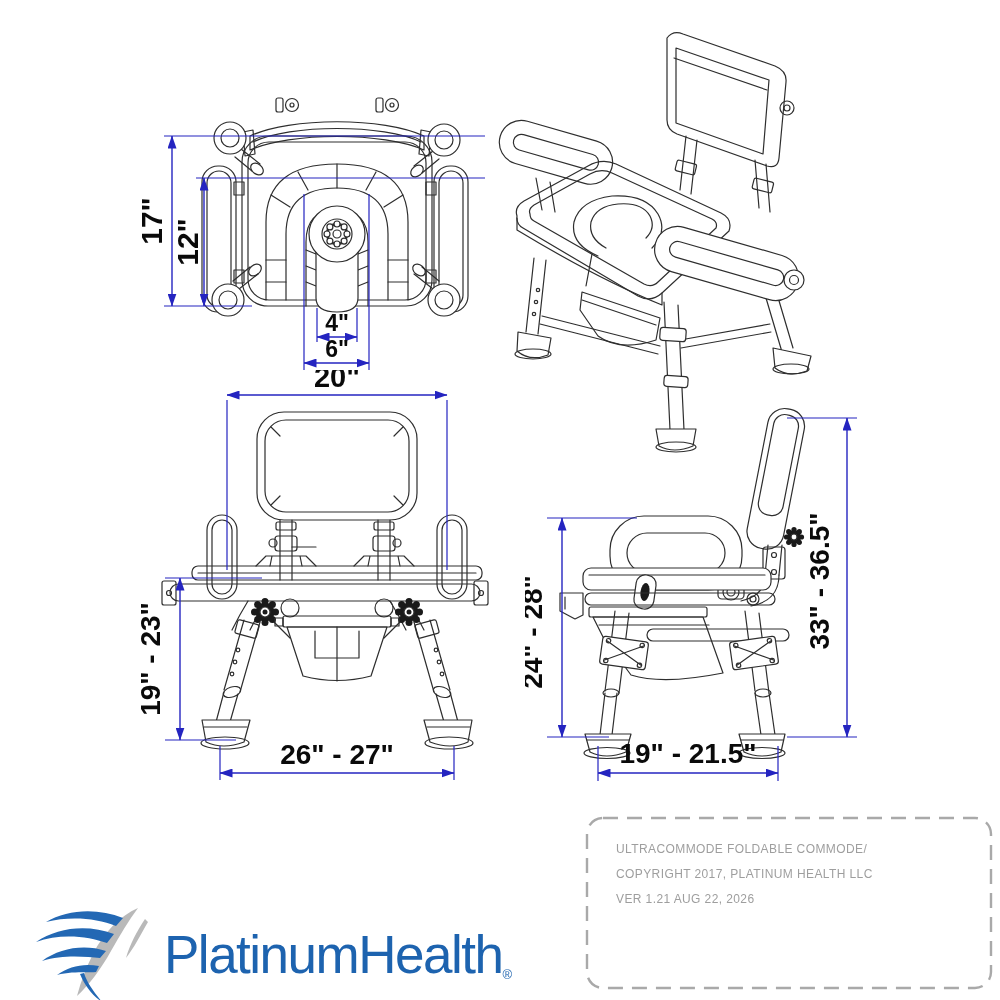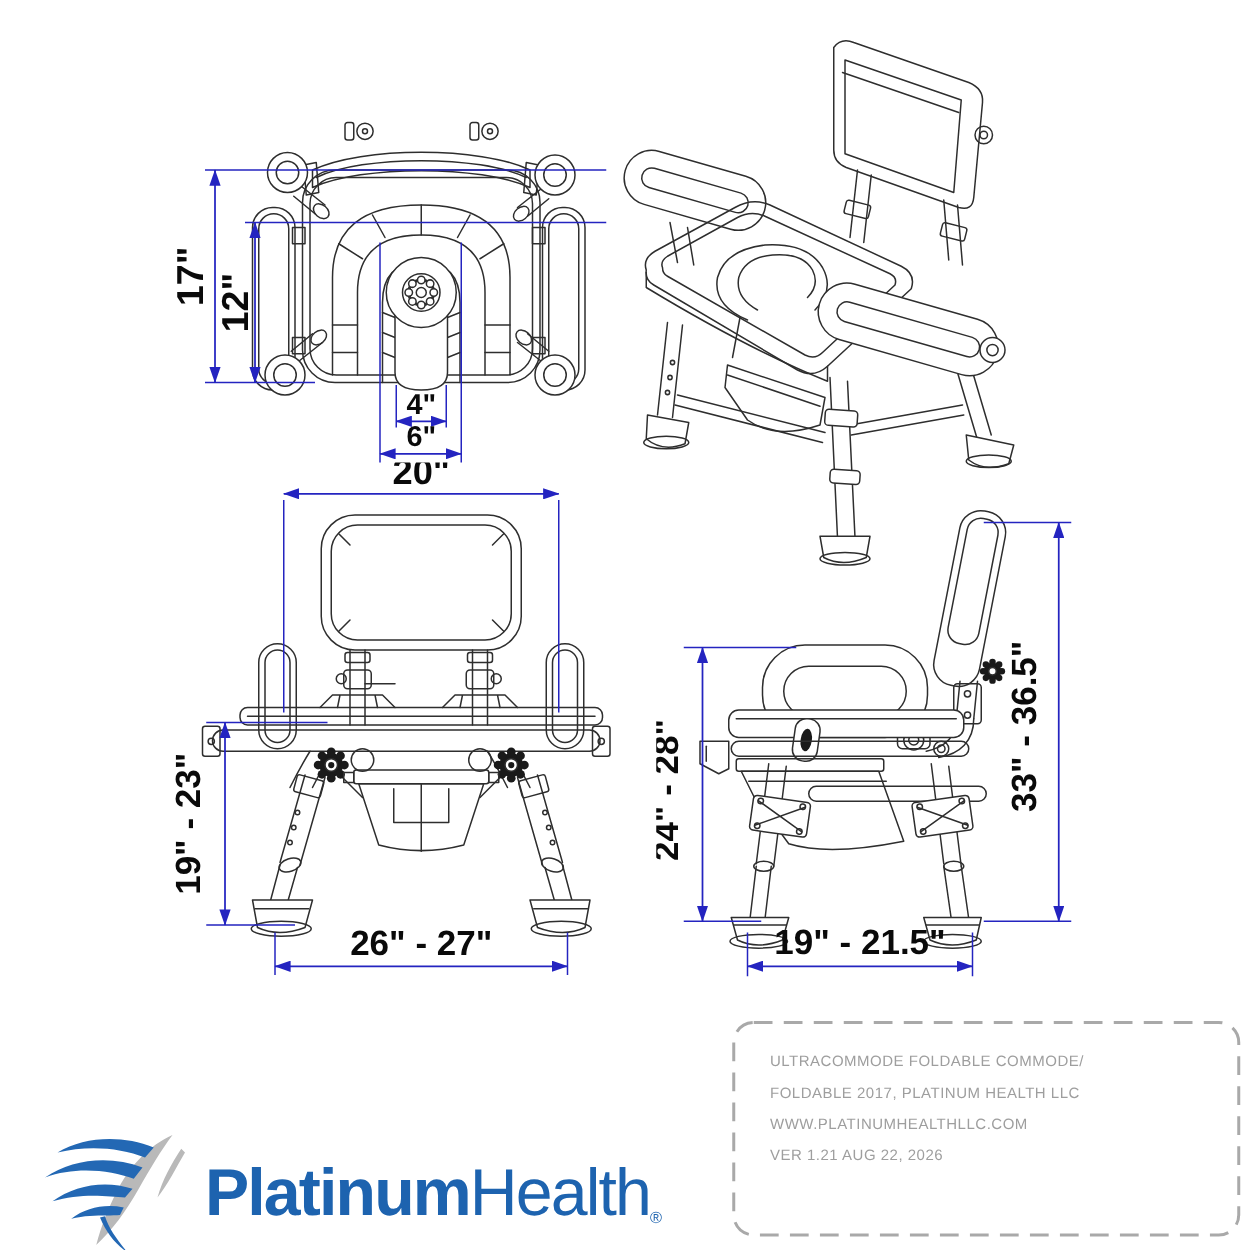--- a/index.html
+++ b/index.html
@@ -15,21 +15,21 @@
   .ext{stroke:#2424c0;stroke-width:1.2;fill:none;}
   .dl{stroke:#2424c0;stroke-width:1.4;fill:none;}
   .dt{font-family:"Liberation Sans",sans-serif;font-weight:bold;fill:#0a0a0a;}
   
   .info-box{position:absolute;left:585px;top:816px;width:408px;height:174px;}
   .info-text{position:absolute;left:31px;top:21px;line-height:25px;font-size:12px;
              color:#9e9e9e;letter-spacing:.4px;white-space:nowrap;}
   
   .logo{position:absolute;left:26px;top:906px;height:96px;display:flex;align-items:center;}
   .logo-text{font-size:53px;letter-spacing:-1.5px;color:#1d63af;margin-left:6px;white-space:nowrap;}
-  .logo-bold{font-weight:700;}
+  .logo-bold{font-weight:400;}
   .logo-light{font-weight:400;margin-top:13px;}
   .logo-reg{font-size:13px;color:#1d63af;vertical-align:baseline;position:relative;top:6px;letter-spacing:0;}
 </style>
 </head>
 <body>
 
 <div class="page">
 
   <svg class="view" style="left:140px;top:90px" width="350" height="300" viewBox="0 0 350 300">
     <defs>
@@ -379,22 +379,21 @@
       <text class="dt" font-size="28" text-anchor="middle" x="163" y="378">19" - 21.5"</text>
     </g>
   </svg>
 
   <div class="info-box">
     <svg width="408" height="174">
       <rect x="2" y="2" width="404" height="170" rx="16" fill="none" stroke="#a9a9a9" stroke-width="2.4" stroke-dasharray="15 9"></rect>
     </svg>
     <div class="info-text">
       <div>ULTRACOMMODE FOLDABLE COMMODE/</div>
-      <div>FOLDABLE 2017, PLATINUM HEALTH LLC</div>
-      <div>WWW.PLATINUMHEALTHLLC.COM</div>
+      <div>COPYRIGHT 2017, PLATINUM HEALTH LLC</div>
       <div>VER 1.21 AUG 22, 2026</div>
     </div>
   </div>
 
   <div class="logo">
     <svg width="132" height="96" viewBox="0 0 132 96">
       <path fill="#b9b9b9" d="M112,2 C94,10 78,26 67,48 C60,62 55,75 51,90 C63,79 75,63 85,45 C94,29 103,14 112,2 Z"></path>
       <path fill="#b9b9b9" d="M119,13 C111,25 104,38 100,52 C108,42 115,28 122,16 Z"></path>
       <path fill="#2368b4" d="M97,12 C72,2 42,3 20,16 C44,10 70,12 90,20 Z"></path>
       <path fill="#2368b4" d="M88,28 C62,18 32,21 10,36 C34,27 62,30 81,37 Z"></path>

